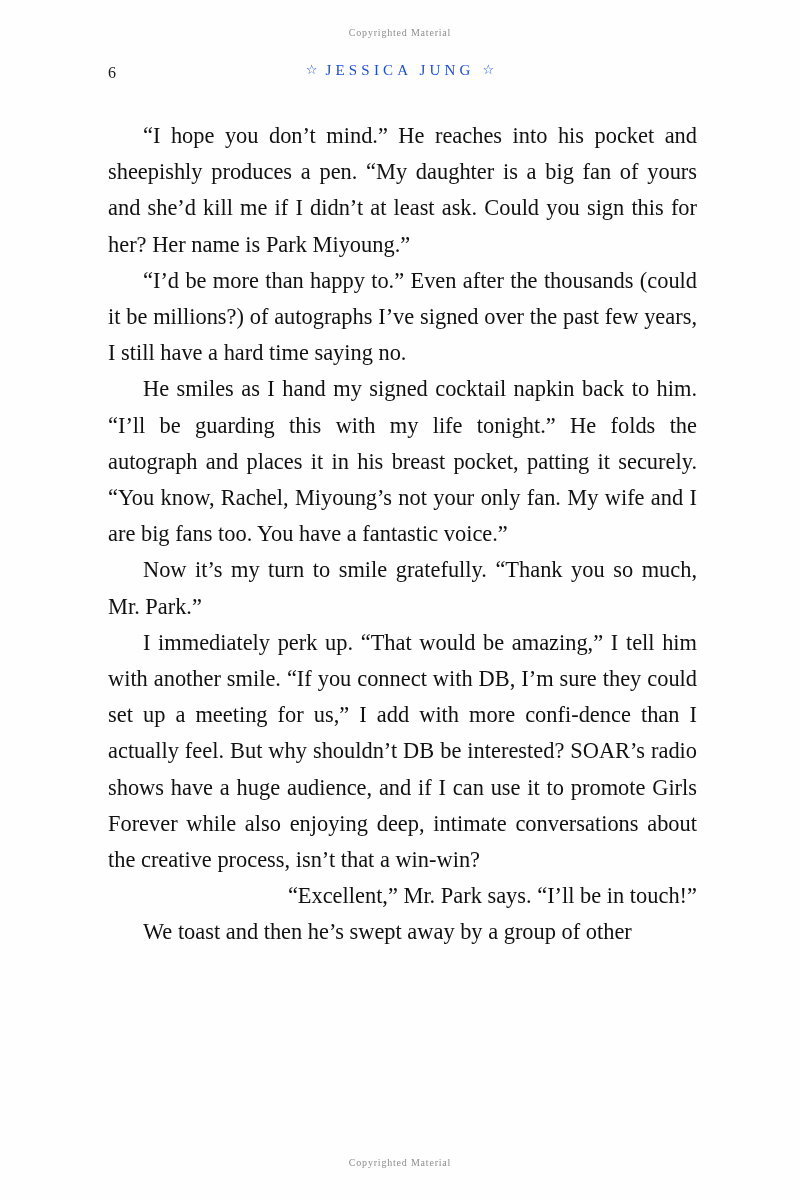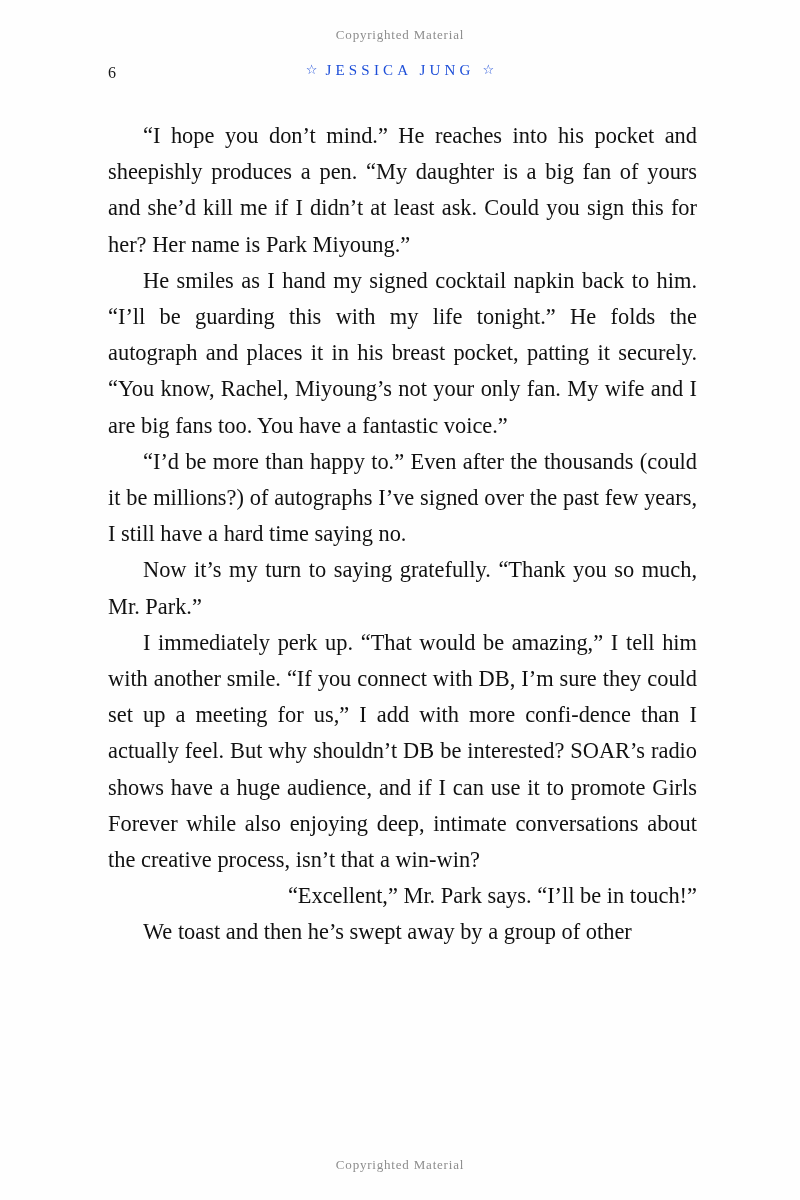--- a/index.html
+++ b/index.html
@@ -23,21 +23,21 @@
     height: 1200px;
     background: #fefefe;
   }
 
   .watermark {
     position: absolute;
     left: 0;
     width: 800px;
     text-align: center;
     font-family: "Liberation Serif", serif;
-    font-size: 13px;
+    font-size: 10px;
     letter-spacing: 0.8px;
     color: #8d8d8d;
   }
   .watermark-top { top: 27px; }
   .watermark-bottom { top: 1157px; }
 
   .running-head {
     position: absolute;
     top: 62px;
     left: 108px;
@@ -103,23 +103,23 @@
 
   <div class="running-head">
     <div class="folio">6</div>
     <div class="author-line">
       <span class="star">☆</span><span>JESSICA JUNG</span><span class="star">☆</span>
     </div>
   </div>
 
   <div class="body-text">
     <p>“I hope you don’t mind.” He reaches into his pocket and sheepishly produces a pen. “My daughter is a big fan of yours and she’d kill me if I didn’t at least ask. Could you sign this for her? Her name is Park Miyoung.”</p>
+    <p>“I’d be more than happy to.” Even after the thousands (could it be millions?) of autographs I’ve signed over the past few years, I still have a hard time saying no.</p>
     <p>He smiles as I hand my signed cocktail napkin back to him. “I’ll be guarding this with my life tonight.” He folds the autograph and places it in his breast pocket, patting it securely. “You know, Rachel, Miyoung’s not your only fan. My wife and I are big fans too. You have a fantastic voice.”</p>
-    <p>“I’d be more than happy to.” Even after the thousands (could it be millions?) of autographs I’ve signed over the past few years, I still have a hard time saying no.</p>
-    <p>Now it’s my turn to saying gratefully. “Thank you so much, Mr. Park.”</p>
+    <p>Now it’s my turn to smile gratefully. “Thank you so much, Mr. Park.”</p>
     <p>I immediately perk up. “That would be amazing,” I tell him with another smile. “If you connect with DB, I’m sure they could set up a meeting for us,” I add with more confi-dence than I actually feel. But why shouldn’t DB be interested? SOAR’s radio shows have a huge audience, and if I can use it to promote Girls Forever while also enjoying deep, intimate conversations about the creative process, isn’t that a win-win?</p>
     <p class="no-justify">“Excellent,” Mr. Park says. “I’ll be in touch!”</p>
     <p>We toast and then he’s swept away by a group of other</p>
   </div>
 
   <div class="watermark watermark-bottom">Copyrighted Material</div>
 
 </div>
 
 </body></html>

